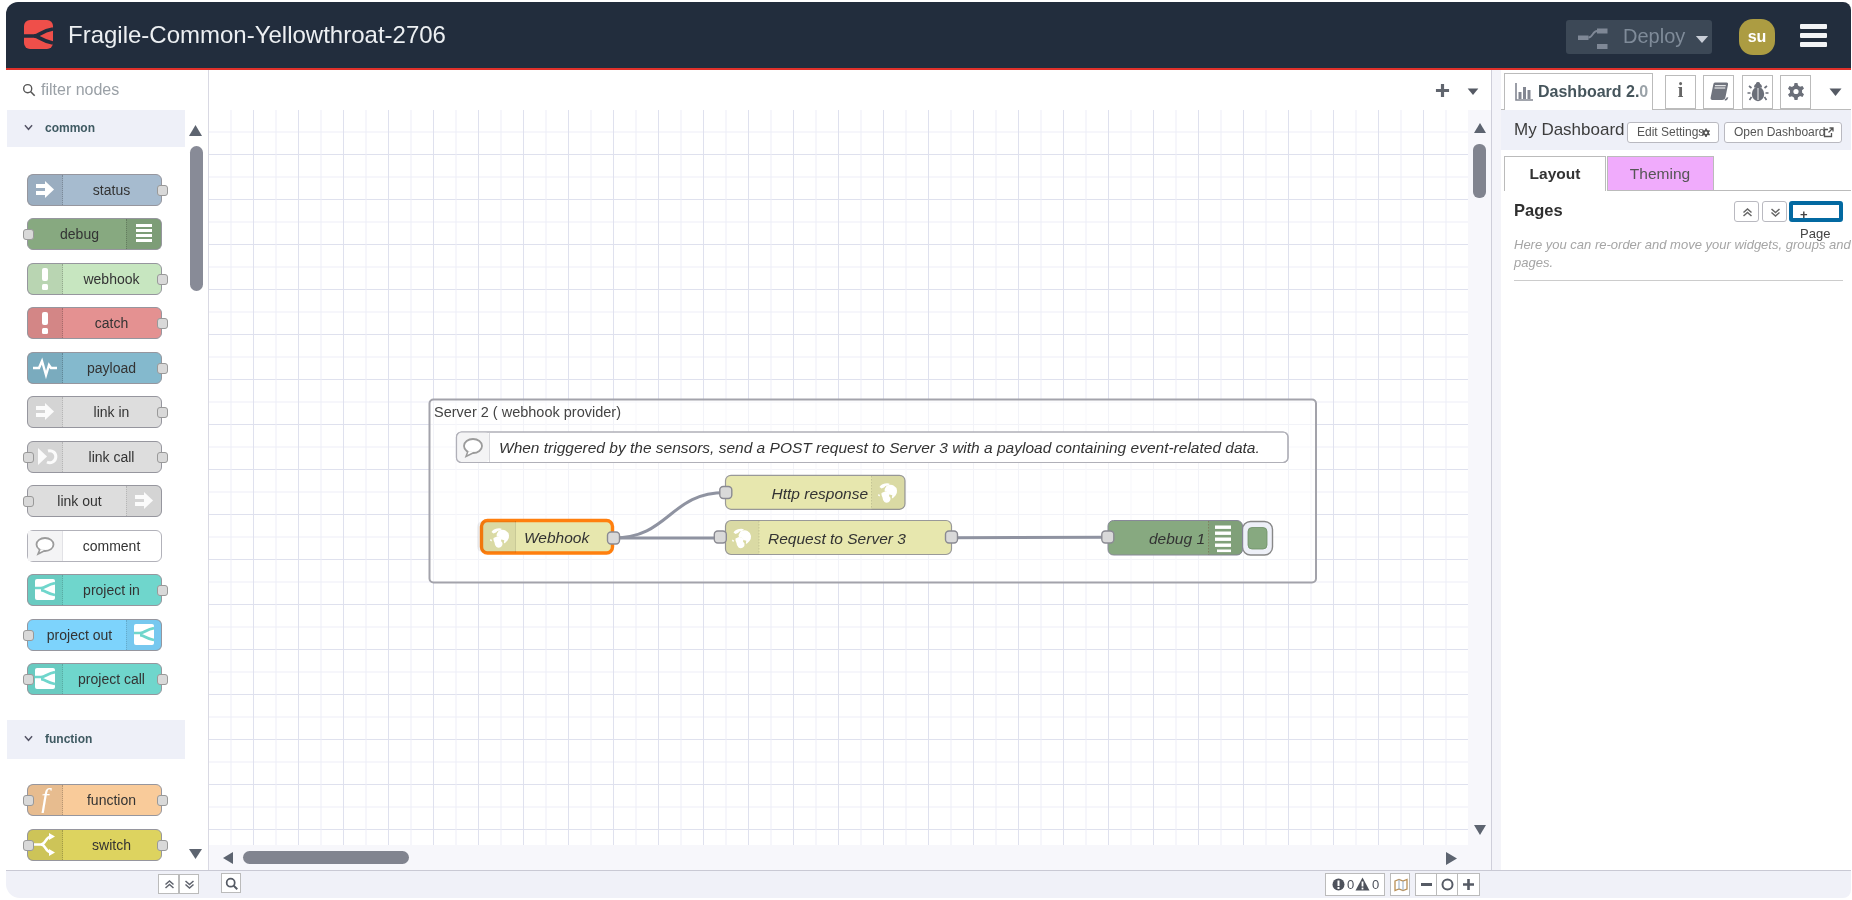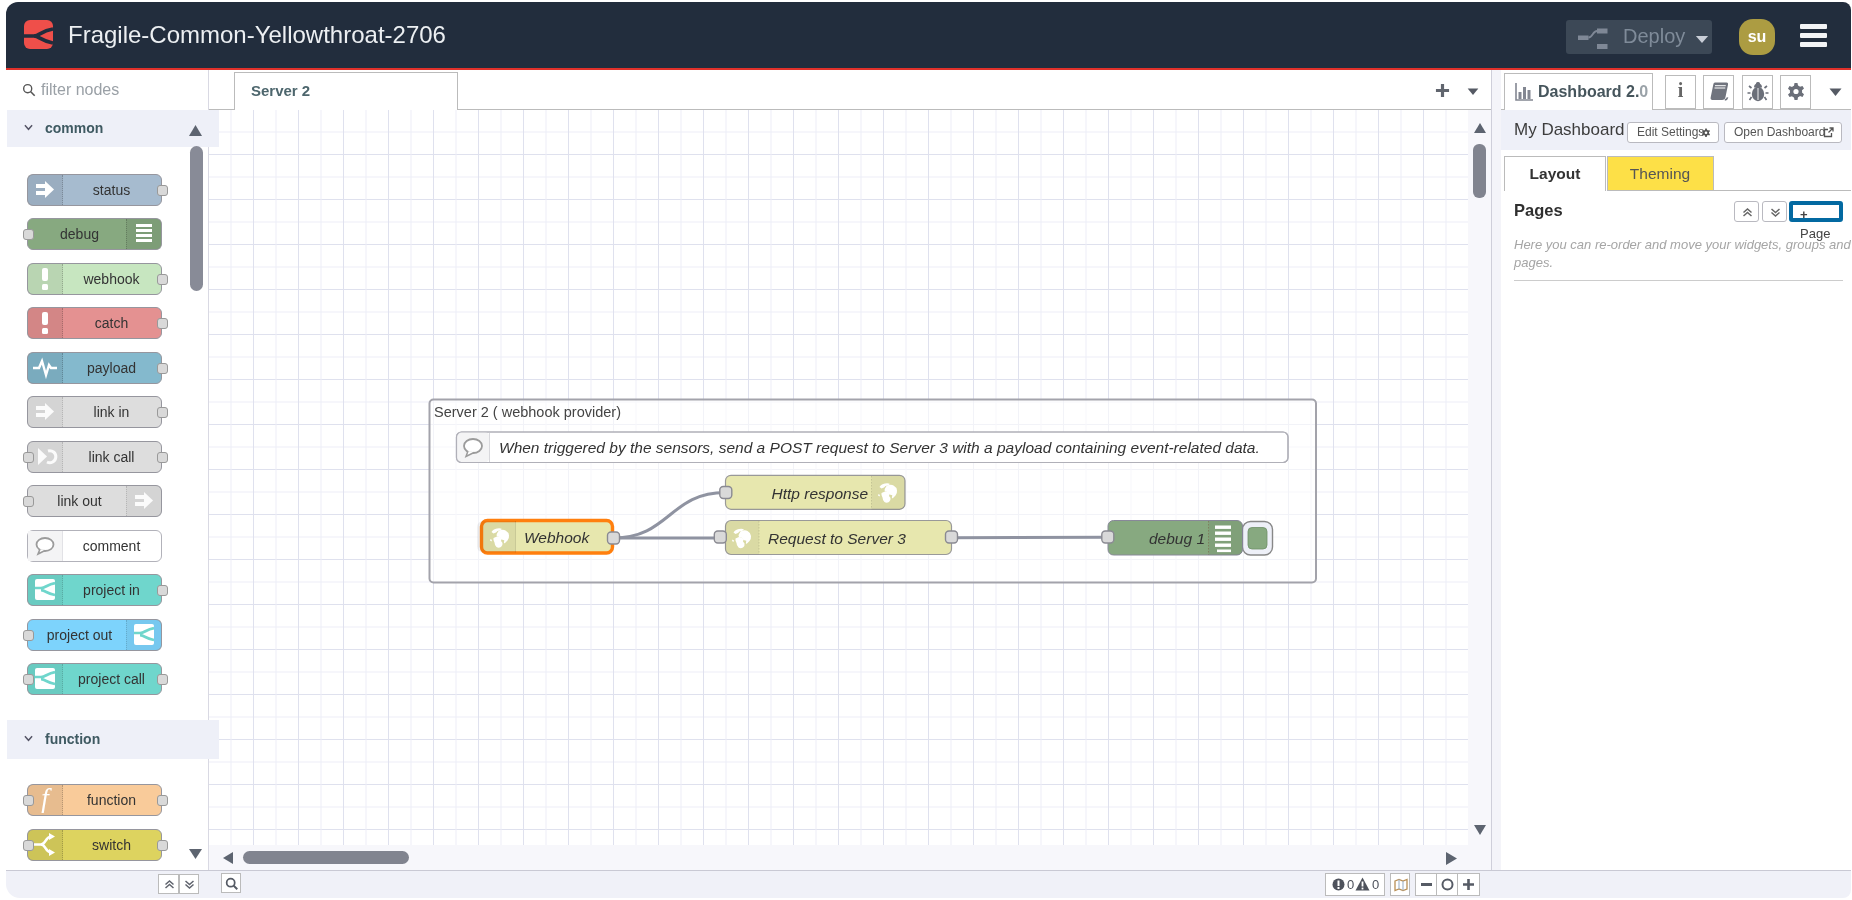--- a/index.html
+++ b/index.html
@@ -17,21 +17,21 @@
   #deploy .dtext{position:absolute;left:57px;top:0;height:34px;line-height:33px;color:#7f8b99;font-size:20px;}
   #avatar{left:1733px;top:17px;width:36px;height:36px;border-radius:14px;background:#ac9c42;
           color:#fff;font-size:16px;font-weight:bold;text-align:center;line-height:36px;}
   .hbar{position:absolute;left:1794px;width:27px;height:5px;background:#f3f4f6;border-radius:1px;}
   
   #palette{left:0;top:68px;width:203px;height:828px;background:#fff;border-right:1px solid #d9d9e3;box-sizing:border-box;}
   #canvas{left:203px;top:68px;width:1282px;height:828px;background:#fff;}
   #grip{left:1485px;top:68px;width:10px;height:828px;background:#f4f4f9;border-left:1px solid #cfcfda;box-sizing:border-box;}
   #sidebar{left:1495px;top:68px;width:350px;height:828px;background:#fff;}
   
-  .cat{left:1px;width:212px;height:37px;background:#eef0f8;color:#3f5a62;font-size:14px;font-weight:bold;}
+  .cat{left:1px;width:178px;height:37px;background:#eef0f8;color:#3f5a62;font-size:12px;font-weight:bold;}
   .cat span{position:absolute;left:38px;top:0;line-height:37px;}
   .catchev{position:absolute;left:17px;top:13px;width:9px;height:9px;}
   .pnode{position:absolute;left:21px;width:135px;height:32px;border:1px solid #96969e;border-radius:6px;box-sizing:border-box;}
   .picon{position:absolute;top:0;width:34px;height:30px;}
   .plabel{position:absolute;top:0;height:30px;line-height:30px;font-size:14px;color:#333;width:100%;text-align:center;}
   .pport{position:absolute;width:11px;height:11px;background:#d9d9d9;border:1px solid #999;border-radius:3px;box-sizing:border-box;top:10px;}
   
   #tabbar{left:203px;top:68px;width:1282px;height:40px;background:#fff;border-bottom:1px solid #bbb;box-sizing:border-box;}
   #tabactive{position:absolute;left:25px;top:2px;width:224px;height:38px;background:#fff;
              border:1px solid #bbb;border-bottom:none;box-sizing:border-box;
@@ -80,25 +80,20 @@
   <div id="avatar" class="abs">su</div>
   <div class="hbar" style="top:22px;"></div>
   <div class="hbar" style="top:31px;"></div>
   <div class="hbar" style="top:40px;"></div>
 
   <div id="palette" class="abs"></div>
   <div id="canvas" class="abs"></div>
   <div id="grid" class="abs"></div>
   <div id="vscroll" class="abs"></div>
   <div id="hscroll" class="abs"></div>
-  <div id="tabbar" class="abs">
-    <div id="tabactive">
-        <span>Server 2</span>
-      </div>
-  </div>
   <div id="grip" class="abs"></div>
   <div id="sidebar" class="abs"></div>
   <div id="footer" class="abs"></div>
 
   <svg class="abs" style="left:16px;top:81px;" width="14" height="14" viewBox="0 0 16 16">
     <circle cx="6.5" cy="6.5" r="4.6" fill="none" stroke="#555" stroke-width="1.6"></circle>
     <line x1="10" y1="10" x2="14.5" y2="14.5" stroke="#555" stroke-width="1.8"></line>
   </svg>
   <div class="abs" style="left:35px;top:68px;height:40px;line-height:40px;font-size:16px;color:#9aa0a6;">filter nodes</div>
 
@@ -457,21 +452,21 @@
     <span style="position:absolute;left:9px;top:0;line-height:19px;font-size:12px;color:#555;">Open Dashboard</span>
     <svg style="position:absolute;right:7px;top:4.5px;" width="11" height="11" viewBox="0 0 11 11">
         <path d="M8.5 6 V9.5 H1.5 V2.5 H5" stroke="#555" stroke-width="1.3" fill="none"></path>
         <path d="M6.5 1 H10 V4.5 M10 1 L5.5 5.5" stroke="#555" stroke-width="1.3" fill="none"></path>
       </svg>
   </div>
 
   <div class="stab" style="left:1498px;top:153.5px;width:102px;height:35px;border-bottom:none;background:#fff;z-index:3;">
     <span style="position:absolute;left:0;width:100%;text-align:center;line-height:34px;font-size:15.5px;font-weight:bold;color:#333;">Layout</span>
   </div>
-  <div class="stab" style="left:1600.5px;top:153.5px;width:107px;height:35px;background:#fde047;z-index:2;">
+  <div class="stab" style="left:1600.5px;top:153.5px;width:107px;height:35px;background:#f0abfc;z-index:2;">
     <span style="position:absolute;left:0;width:100%;text-align:center;line-height:34px;font-size:15.5px;color:#555;">Theming</span>
   </div>
   <div class="abs" style="left:1600.5px;top:187.5px;width:244.5px;height:1px;background:#bbb;"></div>
 
   <div class="abs" style="left:1508px;top:199px;width:200px;height:22px;font-size:16.5px;font-weight:bold;color:#2f2f2f;">Pages</div>
   <div class="abs" style="left:1728px;top:198.5px;width:25px;height:21.5px;background:#fff;border:1px solid #b9b9c0;border-radius:3px;box-sizing:border-box;">
     <svg style="position:absolute;left:6.5px;top:5px;" width="11" height="11" viewBox="0 0 11 11">
         <g fill="none" stroke="#666" stroke-width="1.5">
           <path d="M1.5 5.5 L5.5 2 L9.5 5.5"></path>
           <path d="M1.5 9 L5.5 5.5 L9.5 9"></path>

